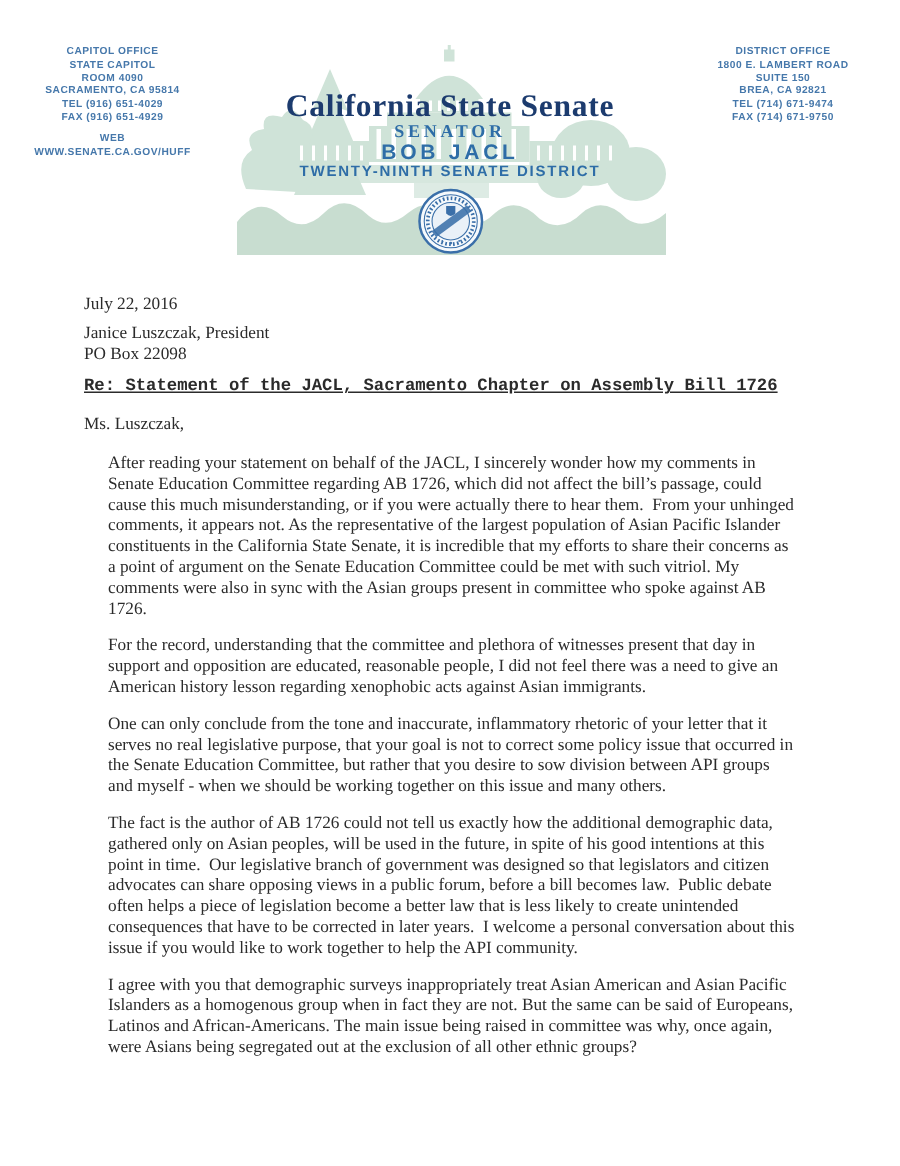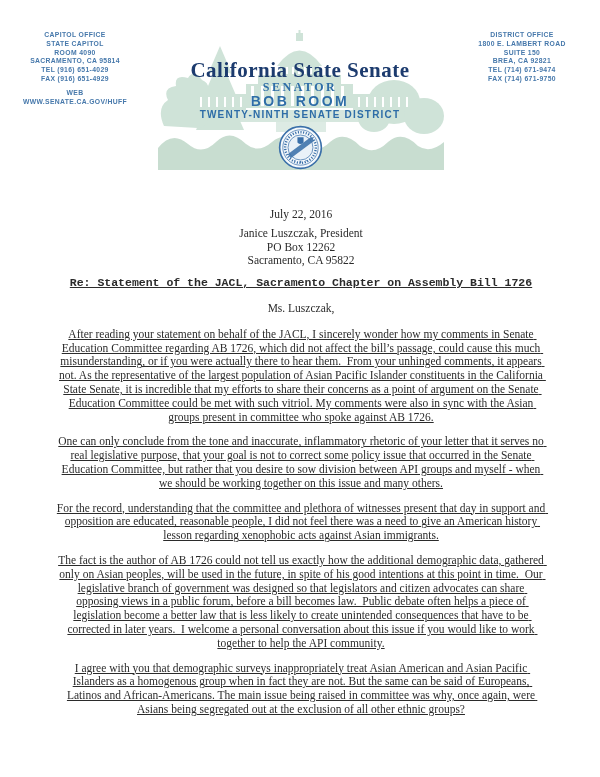--- a/index.html
+++ b/index.html
@@ -30,28 +30,28 @@
   .senate-title{position:absolute;left:0;top:44px;width:100%;text-align:center;
           font-family:"Liberation Serif",serif;font-weight:700;font-size:21px;
           letter-spacing:.5px;color:var(--title-navy);}
   .senator-label{top:80px;font-size:12px;letter-spacing:2.5px;font-family:Liberation Serif, serif;}
   .senator-name{top:93px;font-size:14px;letter-spacing:2.5px;}
   .district-label{top:109px;font-size:10px;letter-spacing:1.2px;}
 
   .seal{position:absolute;left:278px;top:125px;width:45px;height:45px;}
 
   
-  .letter{position:absolute;left:56px;top:208px;width:490px;
+  .letter{position:absolute;left:56px;top:197px;width:490px;
           font-family:"Liberation Serif",serif;font-size:11.5px;
-          line-height:13.8px;color:var(--body-text);text-align:center;}
+          line-height:13.8px;color:var(--body-text);text-align:left;}
   .date{margin:0;}
   .recipient{margin-top:5px;}
   .subject{margin:8px 0 0;font-weight:700;text-decoration:underline;font-family:Liberation Mono, monospace;}
   .salutation{margin:12px 0 12px;}
-  .para{margin:11px 0 0;white-space:pre-wrap;text-decoration:underline;}
+  .para{margin:11px 16px 0;white-space:pre-wrap;}
 </style>
 </head>
 <body>
 
 <div class="page">
 
   <header>
 
     <div class="addr addr-left">
       <div>CAPITOL OFFICE</div>
@@ -120,49 +120,48 @@
           <rect x="224" y="67" width="2" height="10"></rect>
         <rect x="232" y="67" width="2" height="10"></rect>
           <rect x="240" y="67" width="2" height="10"></rect>
         <rect x="248" y="67" width="2" height="10"></rect>
       </g>
       <path d="M0 118 Q14 100 30 114 Q44 126 58 112 Q72 98 88 114 Q100 124 114 112 Q128 100 144 114 Q158 126 172 112 Q186 100 202 116 Q216 126 230 112 Q244 100 260 116 Q272 124 286 112 L286 140 L0 140 Z" style="fill:var(--watermark-green-dark)" opacity="0.9"></path>
     </svg>
 
     <h1 class="senate-title">California State Senate</h1>
     <div class="banner senator-label">SENATOR</div>
-    <div class="banner senator-name">BOB ROOM</div>
+    <div class="banner senator-name">BOB JACL</div>
     <div class="banner district-label">TWENTY-NINTH SENATE DISTRICT</div>
 
     <svg class="seal" viewBox="0 0 44 44" aria-hidden="true">
       <circle cx="22" cy="22" r="20.4" fill="#f5f9fc" style="stroke:var(--seal-blue)" stroke-width="1.6"></circle>
       <circle cx="22" cy="22" r="17.3" fill="none" style="stroke:var(--seal-blue)" stroke-width="0.7"></circle>
       <circle cx="22" cy="22" r="15" fill="none" style="stroke:var(--seal-blue)" stroke-width="2.4" stroke-dasharray="1.1 1.5"></circle>
       <circle cx="22" cy="22" r="12.2" fill="#eaf1f8" style="stroke:var(--seal-blue)" stroke-width="0.7"></circle>
       <path d="M19 12 h6 v5 q-3 3 -6 0 Z" style="fill:var(--seal-blue)"></path>
       <path d="M9.5 28.5 L32.5 11.5 L35.5 15.5 L12.5 32.5 Z" style="fill:var(--seal-blue)" opacity="0.88"></path>
       <circle cx="22" cy="36.2" r="0.9" style="fill:var(--seal-blue)"></circle>
       <circle cx="16.5" cy="34.8" r="0.6" style="fill:var(--seal-blue)"></circle>
       <circle cx="27.5" cy="34.8" r="0.6" style="fill:var(--seal-blue)"></circle>
     </svg>
   </header>
 
   <main class="letter">
     <p class="date">July 22, 2016</p>
 
     <div class="recipient">
       <div>Janice Luszczak, President</div>
-      <div>PO Box 12262</div>
-      <div>Sacramento, CA 95822</div>
+      <div>PO Box 22098</div>
     </div>
 
     <p class="subject">Re: Statement of the JACL, Sacramento Chapter on Assembly Bill 1726</p>
 
     <p class="salutation">Ms. Luszczak,</p>
 
     <p class="para">After reading your statement on behalf of the JACL, I sincerely wonder how my comments in Senate Education Committee regarding AB 1726, which did not affect the bill’s passage, could cause this much misunderstanding, or if you were actually there to hear them.  From your unhinged comments, it appears not. As the representative of the largest population of Asian Pacific Islander constituents in the California State Senate, it is incredible that my efforts to share their concerns as a point of argument on the Senate Education Committee could be met with such vitriol. My comments were also in sync with the Asian groups present in committee who spoke against AB 1726.</p>
+    <p class="para">For the record, understanding that the committee and plethora of witnesses present that day in support and opposition are educated, reasonable people, I did not feel there was a need to give an American history lesson regarding xenophobic acts against Asian immigrants.</p>
     <p class="para">One can only conclude from the tone and inaccurate, inflammatory rhetoric of your letter that it serves no real legislative purpose, that your goal is not to correct some policy issue that occurred in the Senate Education Committee, but rather that you desire to sow division between API groups and myself - when we should be working together on this issue and many others.</p>
-    <p class="para">For the record, understanding that the committee and plethora of witnesses present that day in support and opposition are educated, reasonable people, I did not feel there was a need to give an American history lesson regarding xenophobic acts against Asian immigrants.</p>
     <p class="para">The fact is the author of AB 1726 could not tell us exactly how the additional demographic data, gathered only on Asian peoples, will be used in the future, in spite of his good intentions at this point in time.  Our legislative branch of government was designed so that legislators and citizen advocates can share opposing views in a public forum, before a bill becomes law.  Public debate often helps a piece of legislation become a better law that is less likely to create unintended consequences that have to be corrected in later years.  I welcome a personal conversation about this issue if you would like to work together to help the API community.</p>
     <p class="para">I agree with you that demographic surveys inappropriately treat Asian American and Asian Pacific Islanders as a homogenous group when in fact they are not. But the same can be said of Europeans, Latinos and African-Americans. The main issue being raised in committee was why, once again, were Asians being segregated out at the exclusion of all other ethnic groups?</p>
   </main>
 
 </div>
 
 </body></html>

